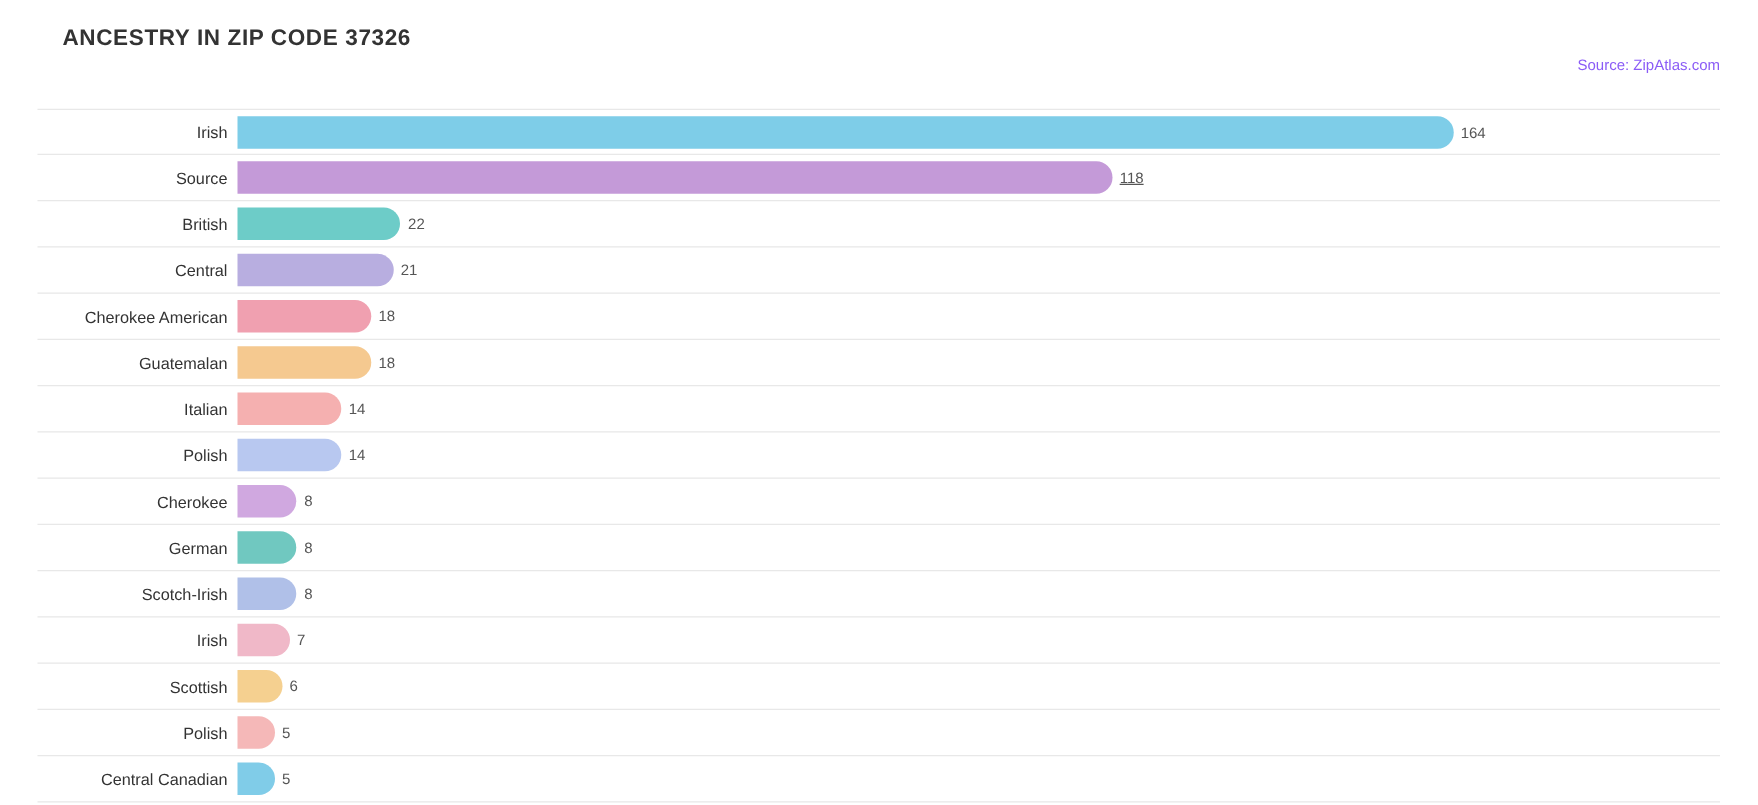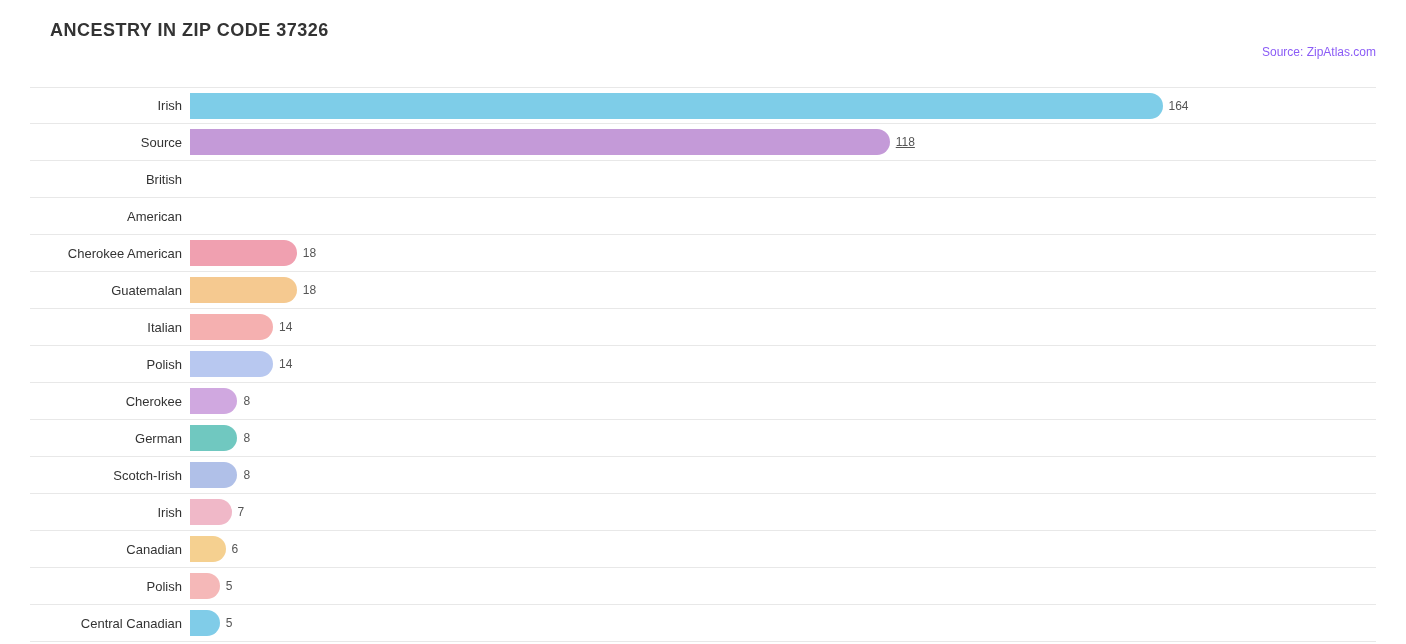--- a/index.html
+++ b/index.html
@@ -102,23 +102,31 @@
     </div>
     <div class="bar-row">
       <div class="bar-label">Source</div>
       <div class="bar-track">
         <div class="bar" style="width: 59%; background-color: rgb(196, 154, 216);"></div>
         <div class="bar-value" style="left: calc(59% + 6px); text-decoration: underline;">118</div>
       </div>
     </div>
     <div class="bar-row">
       <div class="bar-label">British</div>
-    </div>
-    <div class="bar-row">
-      <div class="bar-label">American</div>
+      <div class="bar-track">
+        <div class="bar" style="width: 11%; background-color: rgb(109, 204, 200);"></div>
+        <div class="bar-value" style="left: calc(11% + 6px);">22</div>
+      </div>
+    </div>
+    <div class="bar-row">
+      <div class="bar-label">Central</div>
+      <div class="bar-track">
+        <div class="bar" style="width: 10.5%; background-color: rgb(184, 174, 224);"></div>
+        <div class="bar-value" style="left: calc(10.5% + 6px);">21</div>
+      </div>
     </div>
     <div class="bar-row">
       <div class="bar-label">Cherokee American</div>
       <div class="bar-track">
         <div class="bar" style="width: 9%; background-color: rgb(240, 160, 176);"></div>
         <div class="bar-value" style="left: calc(9% + 6px);">18</div>
       </div>
     </div>
     <div class="bar-row">
       <div class="bar-label">Guatemalan</div>
@@ -163,21 +171,21 @@
       </div>
     </div>
     <div class="bar-row">
       <div class="bar-label">Irish</div>
       <div class="bar-track">
         <div class="bar" style="width: 3.5%; background-color: rgb(240, 184, 200);"></div>
         <div class="bar-value" style="left: calc(3.5% + 6px);">7</div>
       </div>
     </div>
     <div class="bar-row">
-      <div class="bar-label">Canadian</div>
+      <div class="bar-label">Scottish</div>
       <div class="bar-track">
         <div class="bar" style="width: 3%; background-color: rgb(245, 208, 144);"></div>
         <div class="bar-value" style="left: calc(3% + 6px);">6</div>
       </div>
     </div>
     <div class="bar-row">
       <div class="bar-label">Polish</div>
       <div class="bar-track">
         <div class="bar" style="width: 2.5%; background-color: rgb(245, 184, 184);"></div>
         <div class="bar-value" style="left: calc(2.5% + 6px);">5</div>

